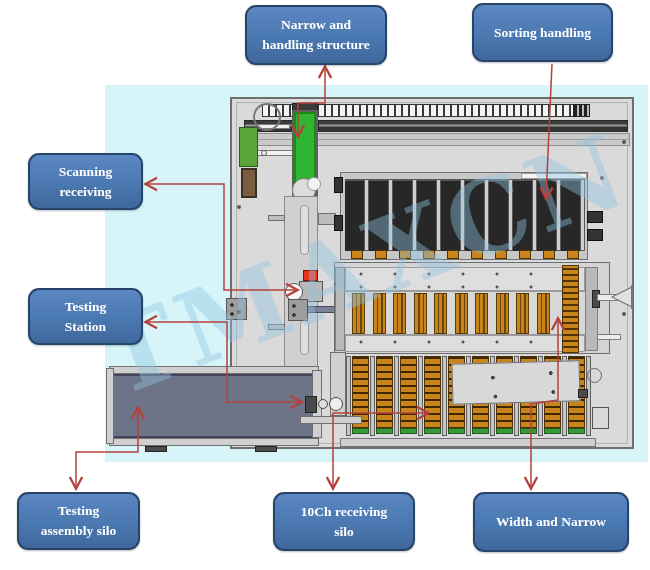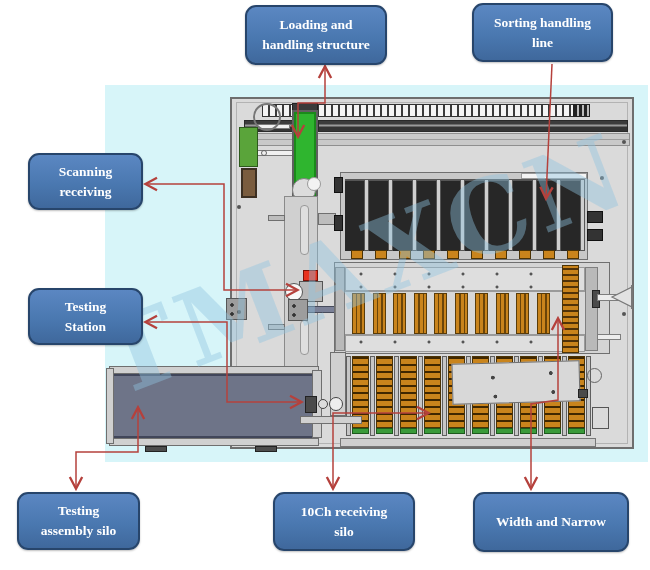--- a/index.html
+++ b/index.html
@@ -268,26 +268,25 @@
       <path d="M552,64 L546,198" marker-end="url(#ah)"></path>
       <path d="M146,184 H224 V290 H297" marker-start="url(#ah)" marker-end="url(#ah)"></path>
       <path d="M146,322 H227 V402 H301" marker-start="url(#ah)" marker-end="url(#ah)"></path>
       <path d="M138,408 V452 H76 V488" marker-start="url(#ah)" marker-end="url(#ah)"></path>
       <path d="M428,413 H333 V488" marker-start="url(#ah)" marker-end="url(#ah)"></path>
       <path d="M558,319 V400 L531,404 V488" marker-start="url(#ah)" marker-end="url(#ah)"></path>
     </g>
   </svg>
 
   <div class="lbl" style="left:245px;top:5px;width:142px;height:60px;">
-    <div>Loading and</div>
+    <div>Narrow and</div>
     <div>handling structure</div>
   </div>
   <div class="lbl" style="left:472px;top:3px;width:141px;height:59px;">
     <div>Sorting handling</div>
-    <div>line</div>
   </div>
   <div class="lbl" style="left:28px;top:153px;width:115px;height:57px;">
     <div>Scanning</div>
     <div>receiving</div>
   </div>
   <div class="lbl" style="left:28px;top:288px;width:115px;height:57px;">
     <div>Testing</div>
     <div>Station</div>
   </div>
   <div class="lbl" style="left:17px;top:492px;width:123px;height:58px;">

